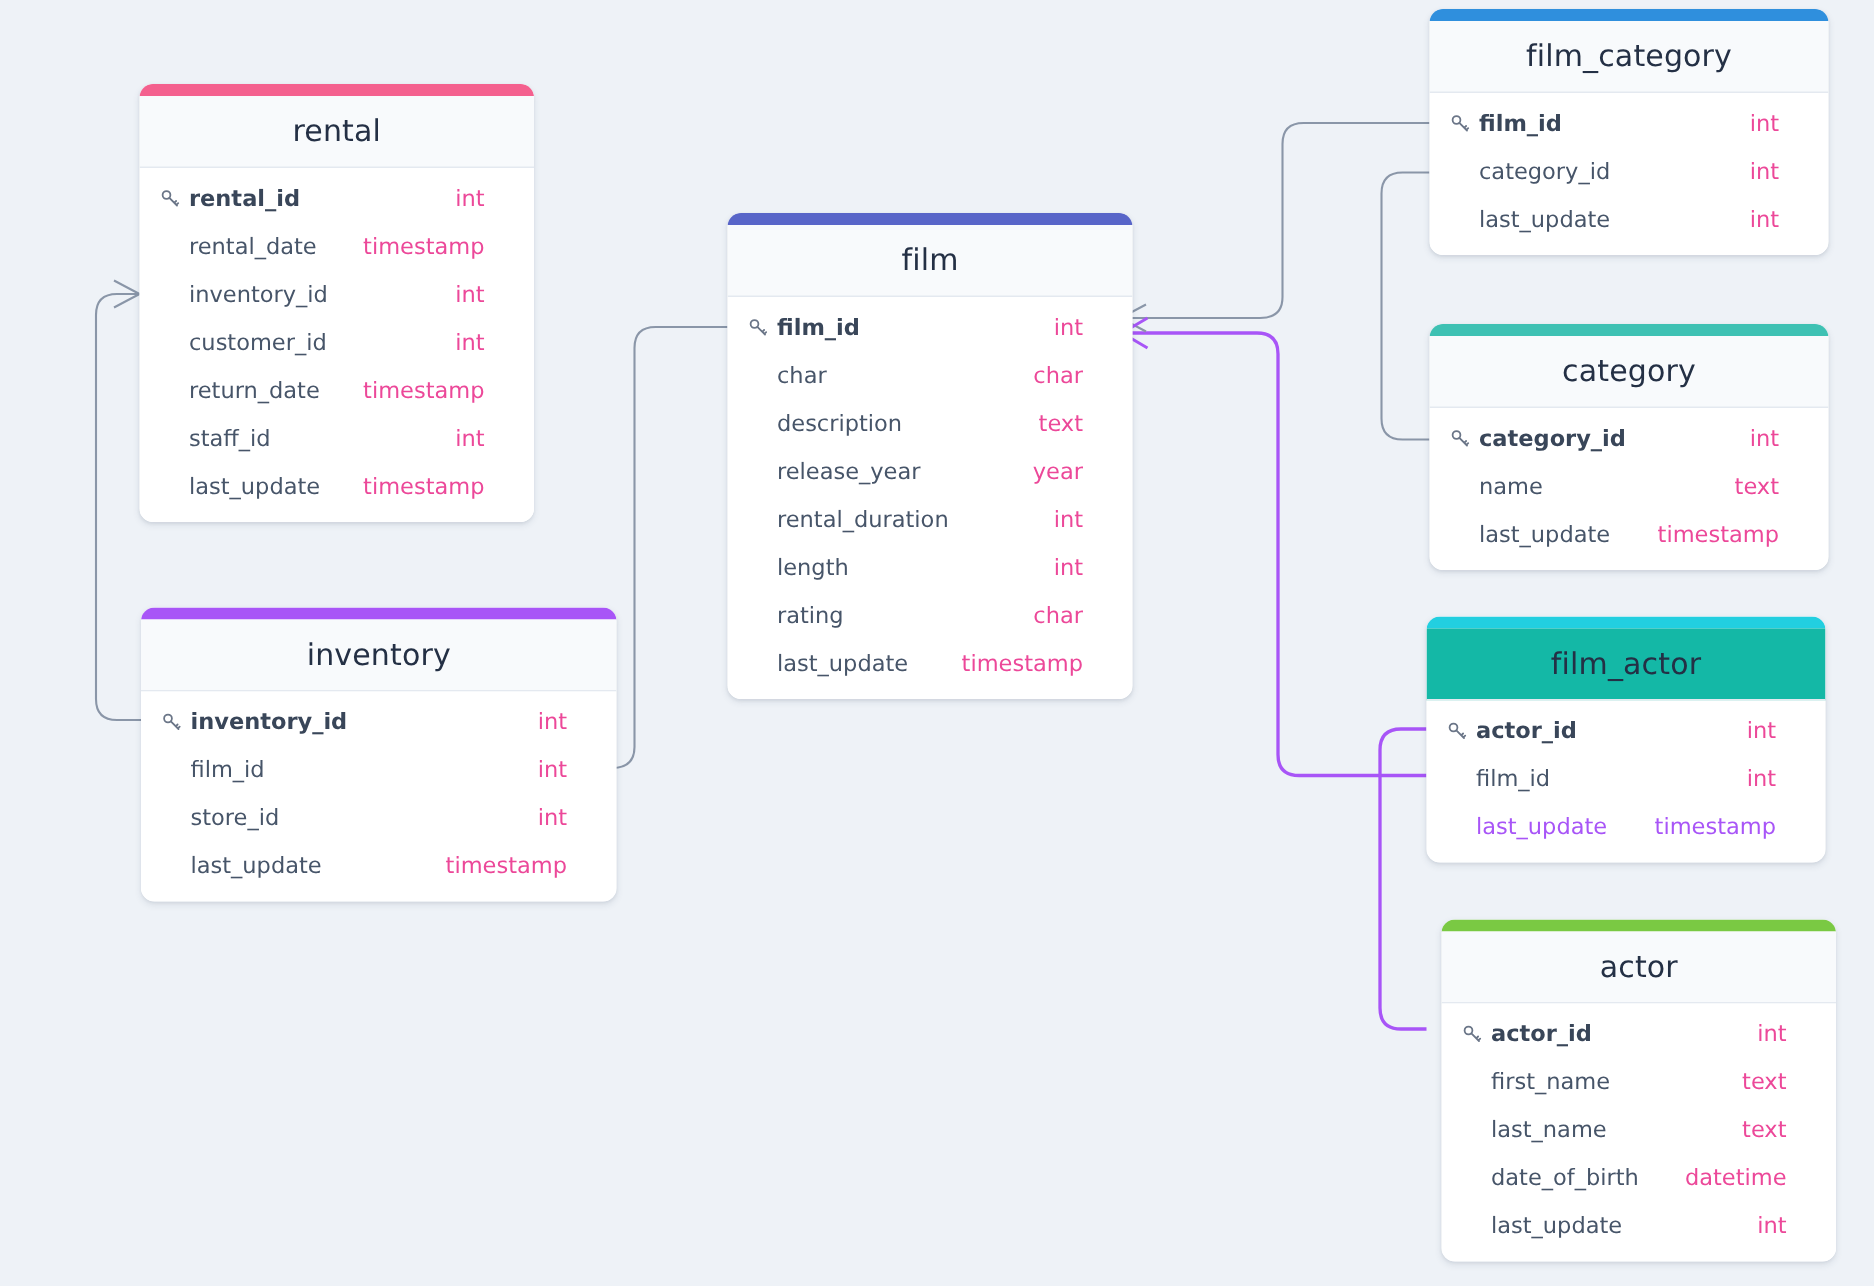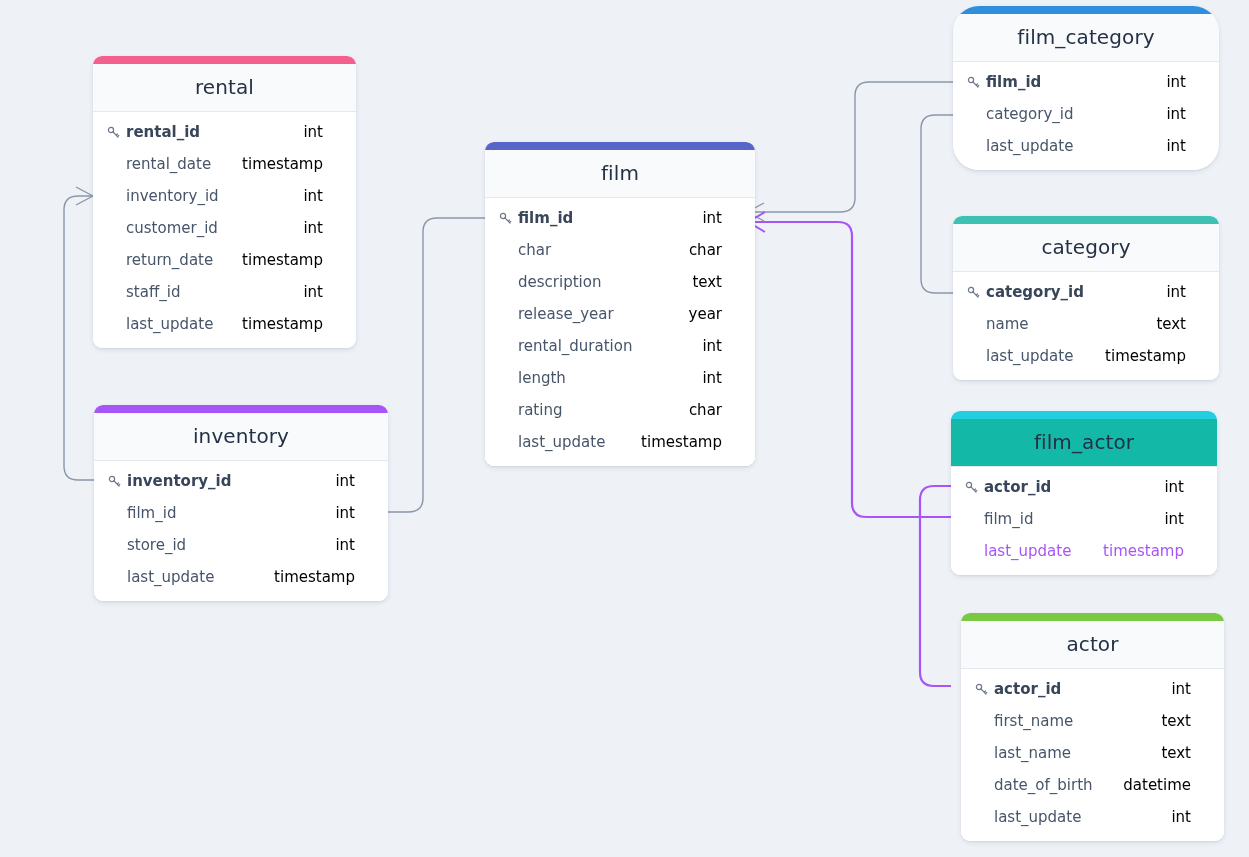--- a/index.html
+++ b/index.html
@@ -85,40 +85,40 @@
     justify-content: flex-start;
   }
   .row .col-name {
     flex: 1 1 auto;
     text-align: left;
     padding-left: 1px;
   }
   .row .col-type {
     flex: 0 0 auto;
     text-align: right;
-    color: #000000;
+    color: #ec4899;
     font-size: 15px;
     padding-left: 16px;
   }
   .row.pk .col-name {
     font-weight: bold;
     color: #394659;
   }
   .row.highlight .col-name,
   .row.highlight .col-type {
     color: #a855f7;
   }
 
   .key-icon svg { display: block; }
 
   
   #node-rental        { left: 93px;  top: 56px;  width: 263px; }
-  #node-inventory     { left: 94px;  top: 405px; width: 294px; }
+  #node-inventory     { left: 94px;  top: 405px; width: 317px; }
   #node-film          { left: 485px; top: 142px; width: 270px; }
-  #node-film_category { left: 953px; top: 6px;   width: 266px; border-radius: 26px; }
+  #node-film_category { left: 953px; top: 6px;   width: 266px; }
   #node-category      { left: 953px; top: 216px; width: 266px; }
   #node-film_actor    { left: 951px; top: 411px; width: 266px; }
   #node-actor         { left: 951px; top: 613px; width: 263px; margin-left: 10px; }
 </style>
 </head>
 <body style="background: rgb(238, 242, 247);">
 
 <div id="canvas">
 
   <svg id="edges" viewBox="0 0 1249 857" xmlns="http://www.w3.org/2000/svg">

